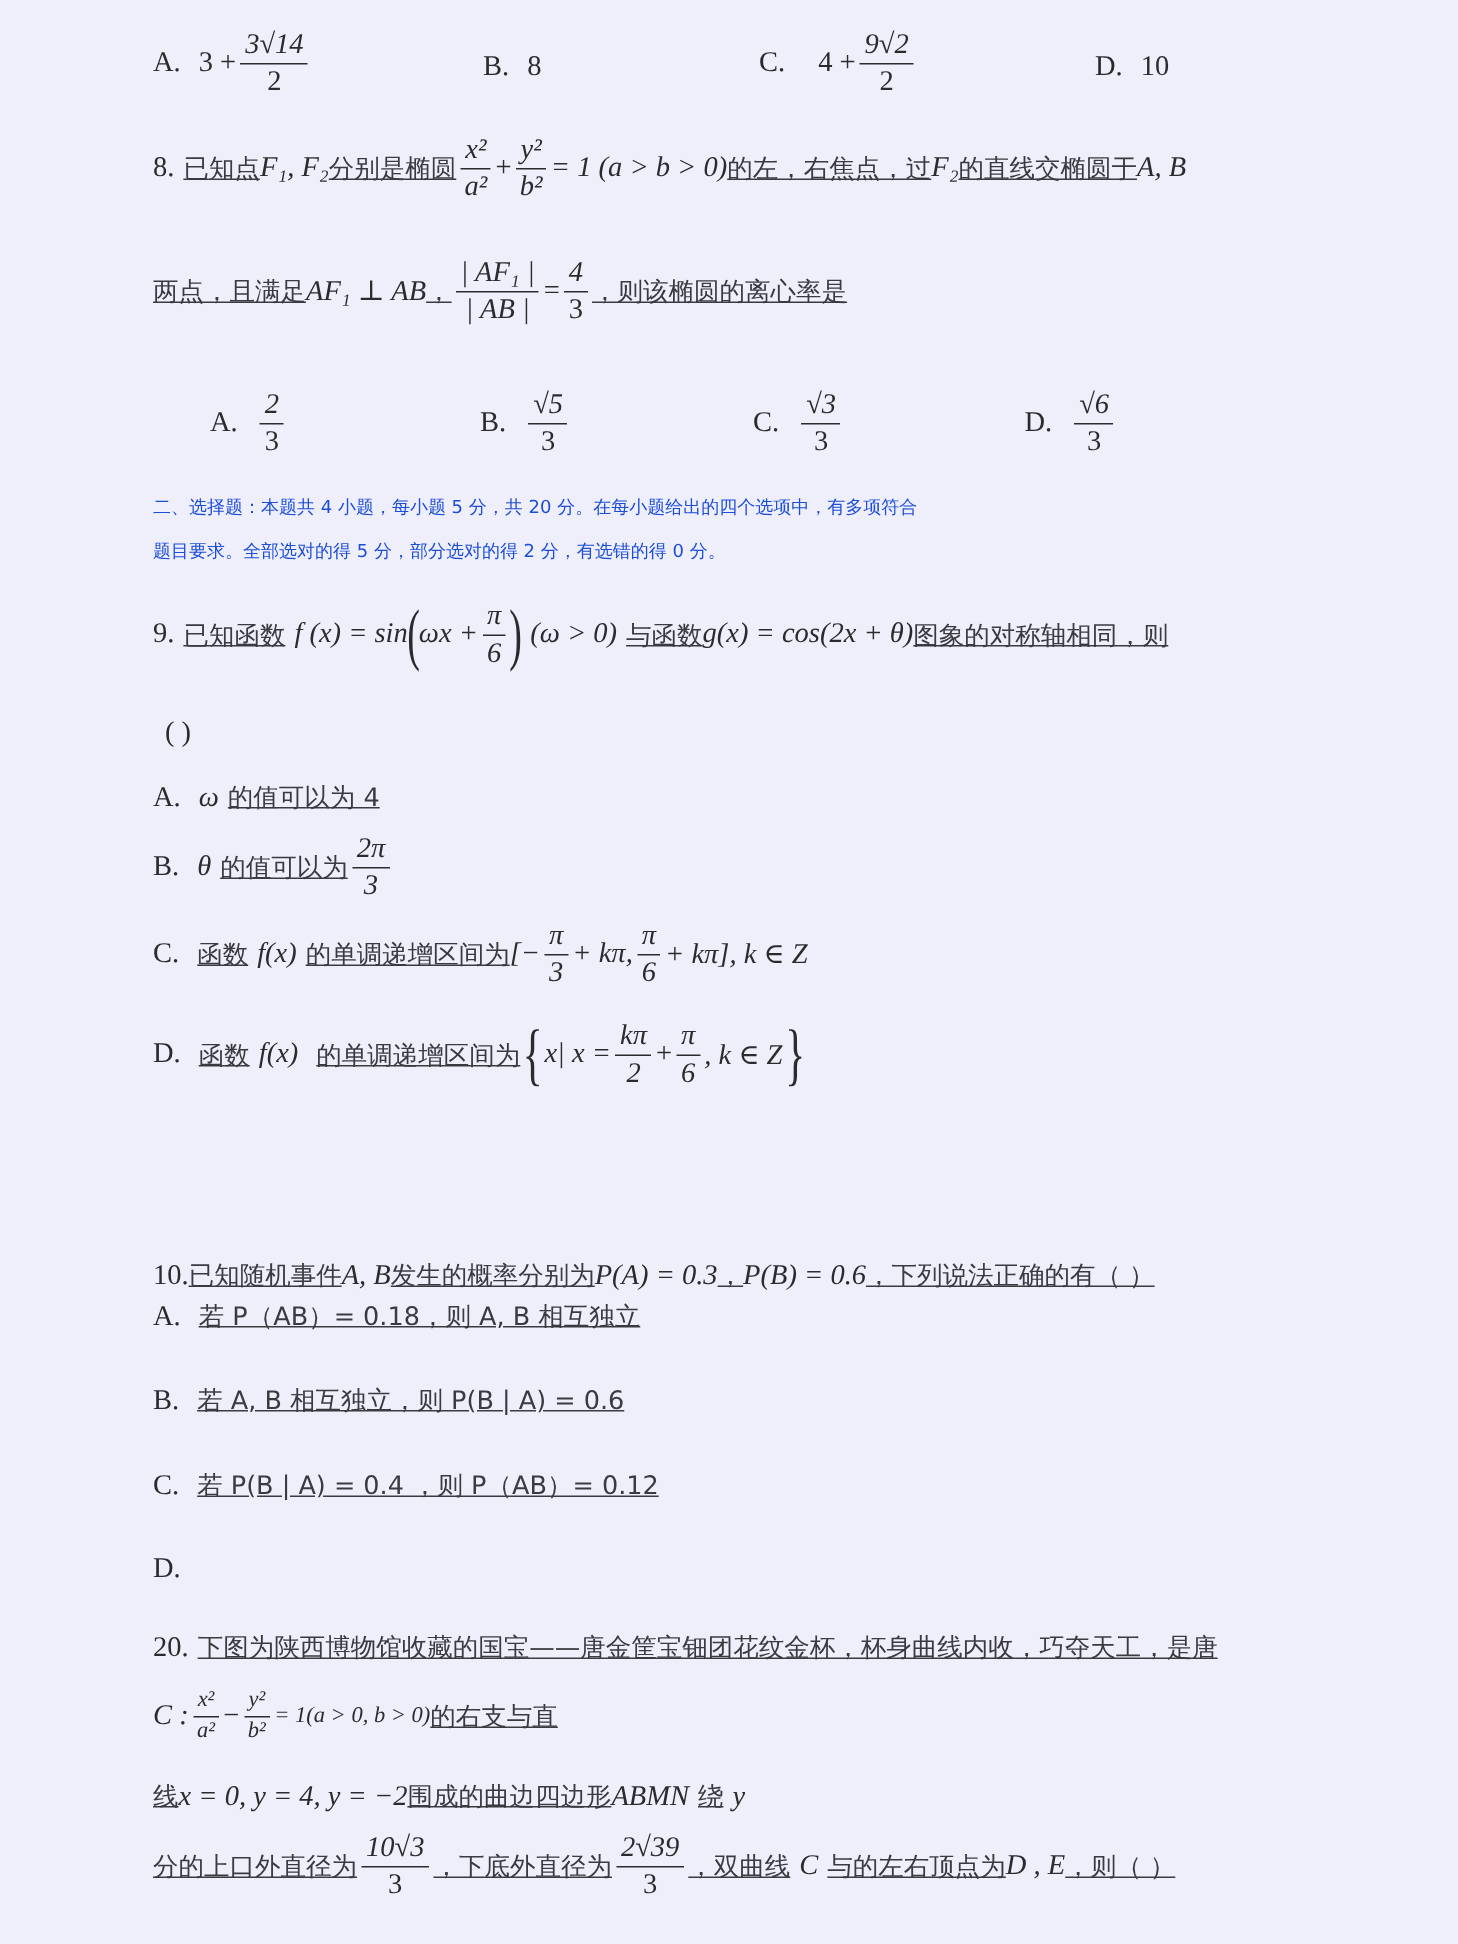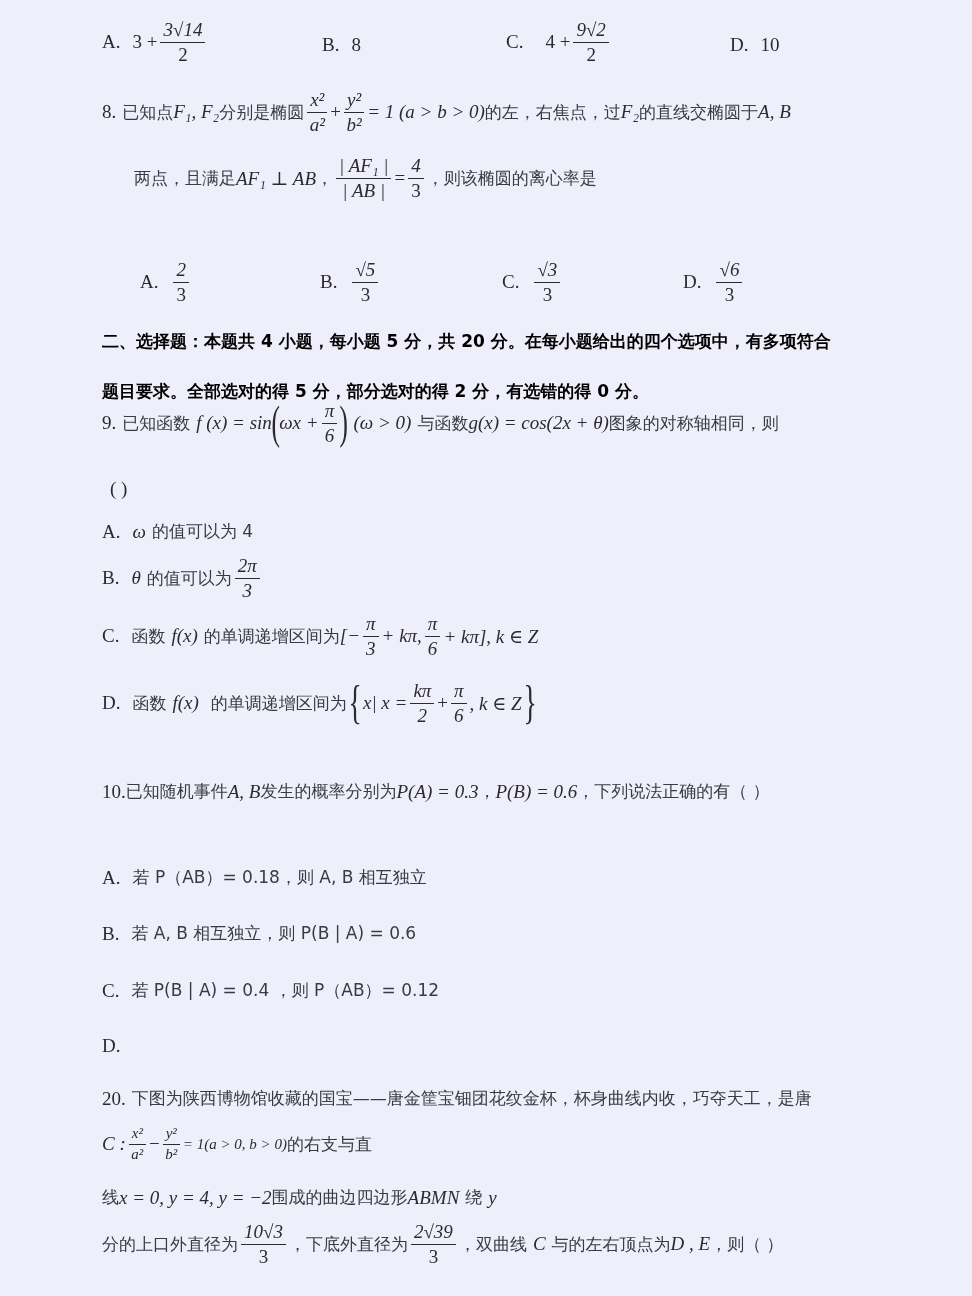--- a/index.html
+++ b/index.html
@@ -9,22 +9,22 @@
     font-family:"Liberation Serif","DejaVu Serif",serif;
     color:#2b2b2e; font-size:19px;
   }
   .line { position:absolute; left:102px; white-space:nowrap; display:flex; align-items:center; }
   .opt { position:absolute; white-space:nowrap; display:flex; align-items:center; }
   .frac { display:inline-flex; flex-direction:column; align-items:center; vertical-align:middle; margin:0 3px; line-height:1.05; }
   .frac .num { padding:0 3px 2px 3px; border-bottom:1px solid #2b2b2e;font-style:italic; }
   .frac .den { padding-top:2px; }
   .frac.small { font-size:15px; }
   i, .it { font-style:italic; }
-  .cjk { font-family:"DejaVu Sans",sans-serif; font-size:17px; color:#3a3a40; }
-  .bold { font-family:"DejaVu Sans",sans-serif; font-weight:bold; font-size:17px; color:#000000; }
+  .cjk { font-family:"DejaVu Sans",sans-serif; font-size:17px; color:#3a3a40;text-decoration:underline; }
+  .bold { font-family:"DejaVu Sans",sans-serif; font-weight:normal; font-size:12px; color:#1d4ed8; }
   .big-paren { font-size:46px; line-height:1; transform:scaleX(0.55); display:inline-block; margin:0 -4px; }
   .big-brace { font-size:46px; line-height:1; transform:scaleX(0.6); display:inline-block; margin:0 -3px; }
   .sp { display:inline-block; width:6px; }
   .lbl { margin-right:12px; }
 </style>
 </head>
 <body>
 
 <div class="opt" style="left:102px;top:20px;">
   <span class="lbl">A.</span>
@@ -63,21 +63,21 @@
   <span class="frac it">
       <span class="num">y²</span>
       <span class="den">b²</span>
     </span>
   <i>= 1 (a &gt; b &gt; 0)</i>
   <span class="cjk">的左，右焦点，过</span>
   <i>F₂</i>
   <span class="cjk">的直线交椭圆于</span>
   <i>A, B</i>
 </div>
-<div class="line" style="top:156px;margin-left:32px;">
+<div class="line" style="top:172px;">
   <span class="cjk">两点，且满足</span>
   <i>AF₁ ⊥ AB</i>
   <span class="cjk">，</span>
   <span class="frac it">
       <span class="num">| AF₁ |</span>
       <span class="den">| AB |</span>
     </span>
   <span>=</span>
   <span class="frac">
       <span class="num">4</span>
@@ -110,21 +110,21 @@
   <span class="lbl">D.</span>
   <span class="frac">
       <span class="num">√6</span>
       <span class="den">3</span>
     </span>
 </div>
 
 <div class="line" style="top:330px;">
   <span class="bold">二、选择题：本题共 4 小题，每小题 5 分，共 20 分。在每小题给出的四个选项中，有多项符合</span>
 </div>
-<div class="line" style="top:359px;margin-top:21px;">
+<div class="line" style="top:359px;">
   <span class="bold">题目要求。全部选对的得 5 分，部分选对的得 2 分，有选错的得 0 分。</span>
 </div>
 
 <div class="line" style="top:400px;">
   <span>9.</span>
     <span class="sp"></span>
   <span class="cjk">已知函数</span>
     <span class="sp"></span>
   <i>f (x) = sin</i>
   <span class="big-paren">(</span>
@@ -195,21 +195,21 @@
     </span>
   <span>+</span>
   <span class="frac it">
       <span class="num">π</span>
       <span class="den">6</span>
     </span>
   <i>, k ∈ Z</i>
   <span class="big-brace">}</span>
 </div>
 
-<div class="line" style="top:780px;">
+<div class="line" style="top:839px;">
   <span>10.</span>
   <span class="cjk">已知随机事件</span>
   <i>A, B</i>
   <span class="cjk">发生的概率分别为</span>
   <i>P(A) = 0.3</i>
   <span class="cjk">，</span>
   <i>P(B) = 0.6</i>
   <span class="cjk">，下列说法正确的有（      ）</span>
 </div>
 <div class="line" style="top:866px;">

